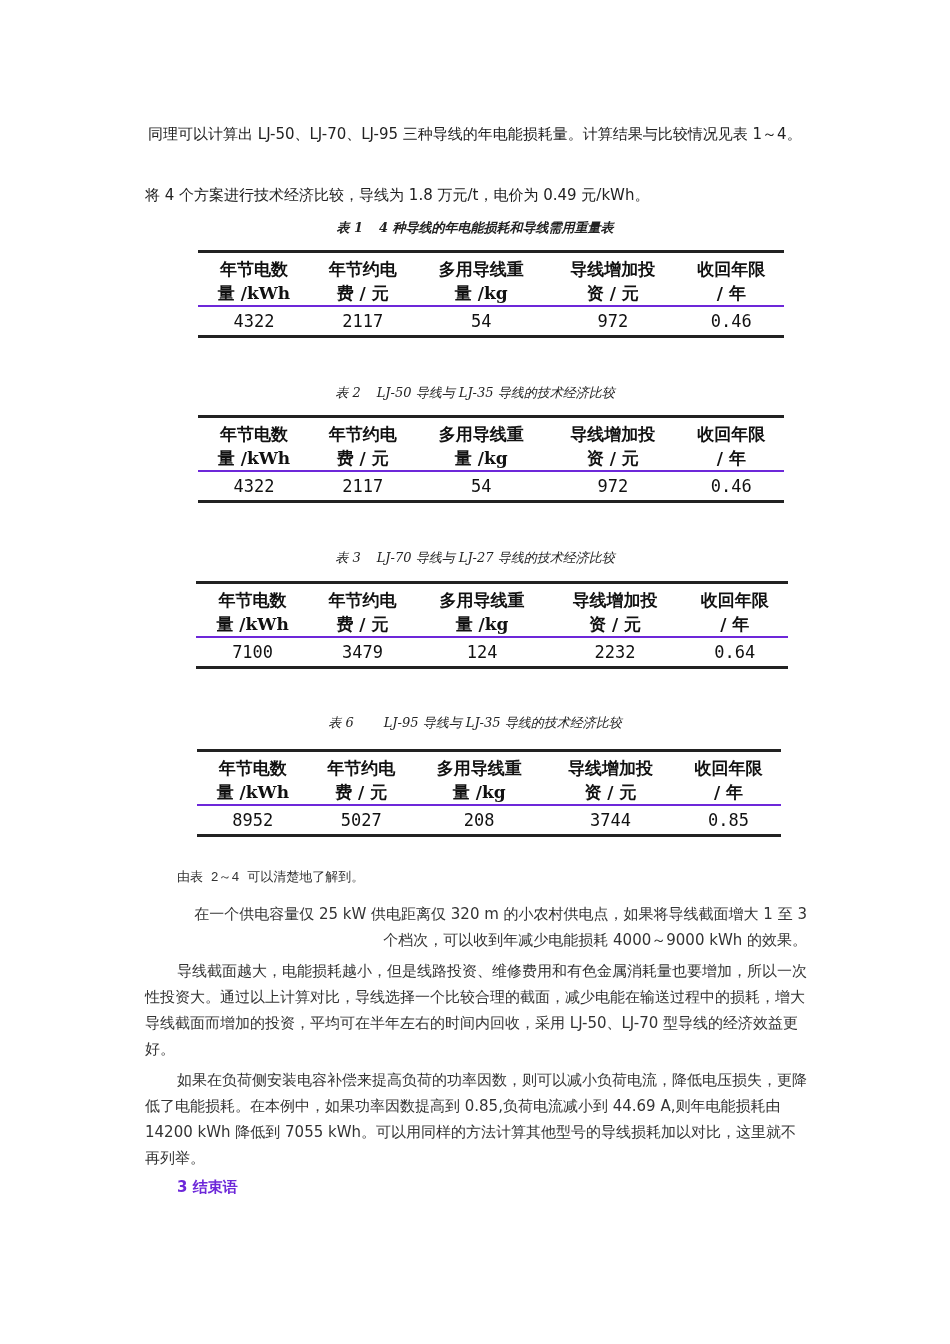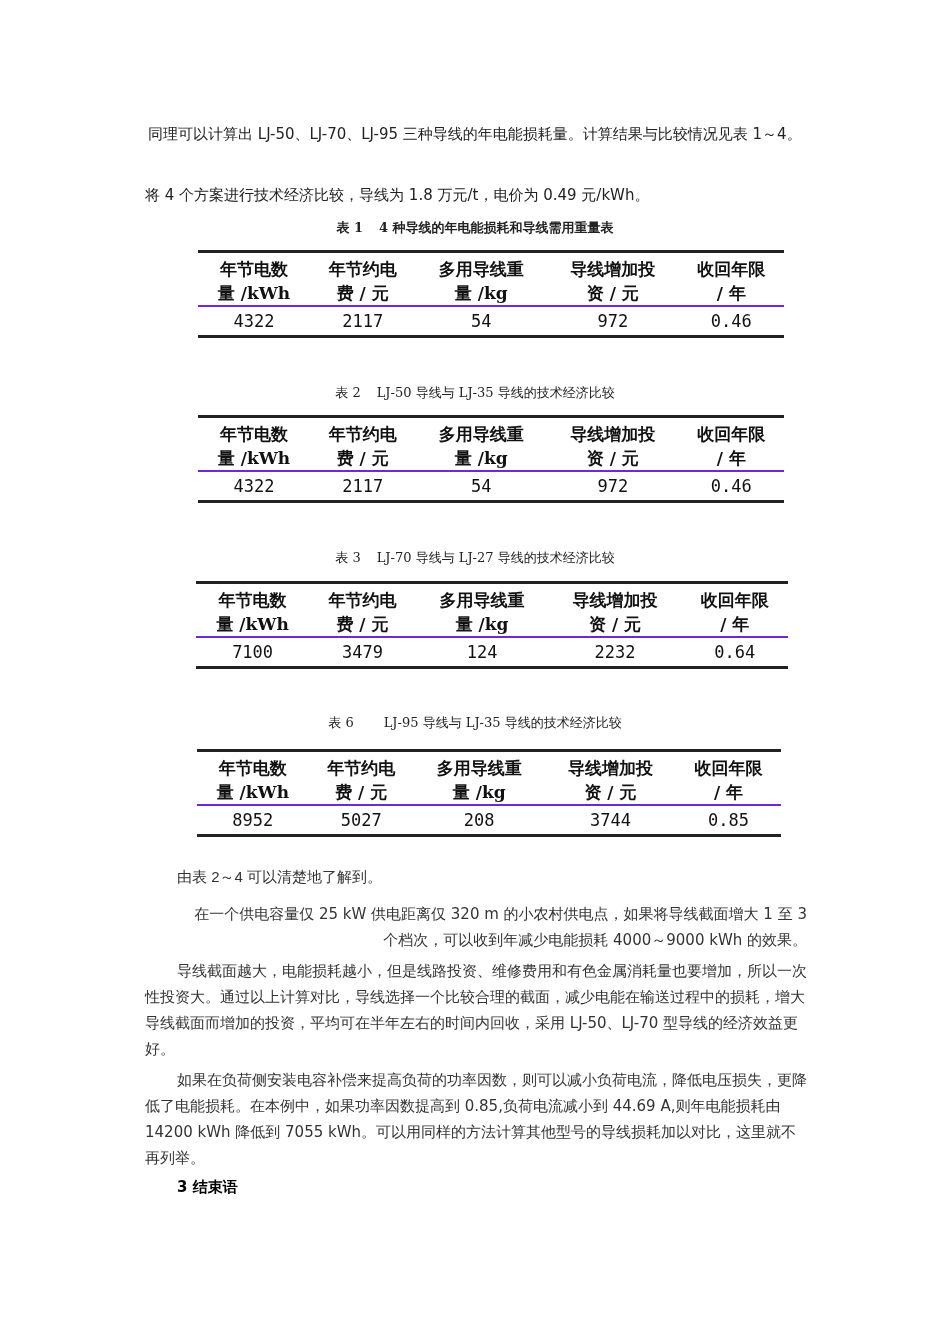--- a/index.html
+++ b/index.html
@@ -1,28 +1,28 @@
 <!DOCTYPE html>
 <html><head>
 <meta charset="utf-8">
 <style>
   html, body { margin: 0; padding: 0; background: #ffffff; }
   body { width: 950px; height: 1344px; position: relative; font-family: "DejaVu Sans", "Liberation Sans", sans-serif; color: #1a1a1a; }
   .para { position: absolute; left: 145px; width: 662px; font-size: 15px; line-height: 26px; color: #222; }
   .para.indent { text-indent: 32px; color: #333; }
   .caption { position: absolute; left: 0; width: 950px; text-align: center; font-size: 13px; font-weight: bold; color: #222; font-family: "DejaVu Serif", "Liberation Serif", serif; }
   .caption.light { font-weight: normal; }
-  .caption span { margin: 0 8px; }
+  .caption span { margin: 0 8px; font-style: italic; }
   table.dt { position: absolute; left: 198px; width: 586px; border-collapse: collapse; font-family: "DejaVu Serif", "Liberation Serif", serif; font-size: 17px; color: #111; }
   table.dt th, table.dt td { text-align: center; padding: 0; font-weight: bold; }
   table.dt thead tr.h1 th { border-top: 3px solid #222; height: 28px; vertical-align: bottom; }
   table.dt thead tr.h2 th { border-bottom: 2px solid #6d28d9; height: 24px; }
   table.dt tbody td { border-bottom: 3px solid #222; height: 28px; font-weight: normal; font-family: "DejaVu Sans Mono", "Liberation Mono", monospace; font-size: 17px; }
-  .heading { position: absolute; left: 177px; font-size: 15px; font-weight: bold; color: #000000; }
-  .conclusion-lead { position: absolute; left: 177px; font-size: 15px; color: #333; font-family: Liberation Sans, sans-serif; }
+  .heading { position: absolute; left: 177px; font-size: 15px; font-weight: bold; color: #6d28d9; }
+  .conclusion-lead { position: absolute; left: 177px; font-size: 13px; color: #333; font-family: Liberation Mono, monospace; }
 </style>
 </head>
 <body>
 
 <p class="para" style="top:118px; margin:3px;">同理可以计算出 LJ-50、LJ-70、LJ-95 三种导线的年电能损耗量。计算结果与比较情况见表 1～4。</p>
 <p class="para" style="top:182px; margin:0;">将 4 个方案进行技术经济比较，导线为 1.8 万元/t，电价为 0.49 元/kWh。</p>
 
 <div class="caption" style="top:219px;">
   <span>表 1</span><span>4 种导线的年电能损耗和导线需用重量表</span>
 </div>

